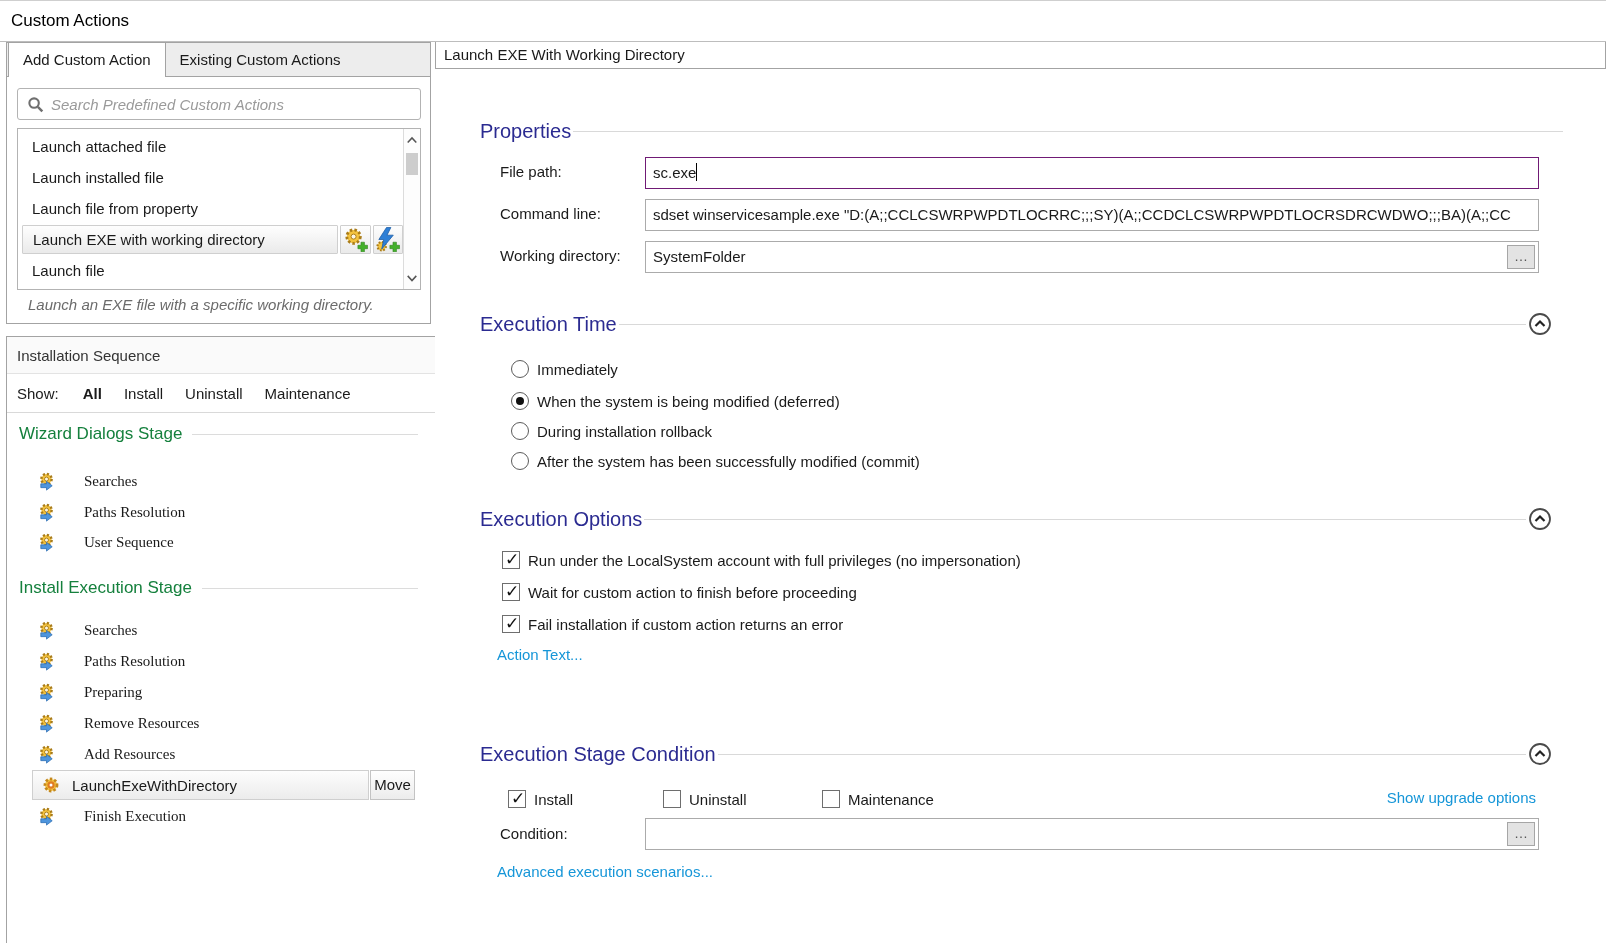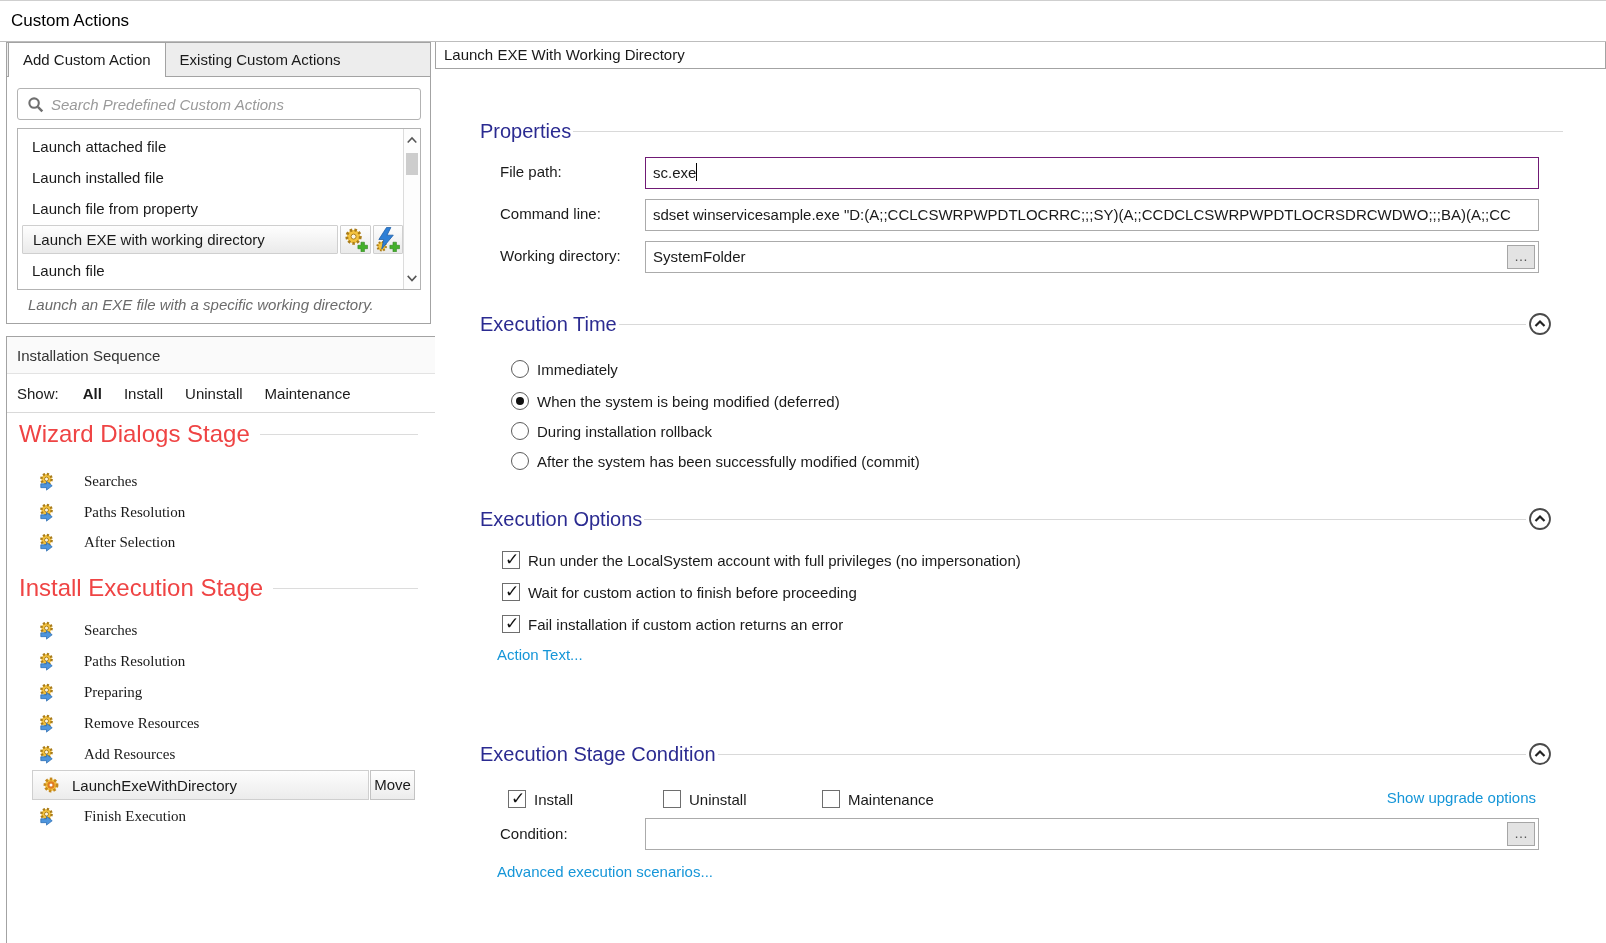--- a/index.html
+++ b/index.html
@@ -31,21 +31,21 @@
   .sb-arrow { position:absolute; left:2px; width:12px; height:10px; }
   .pa-desc { margin:6px 0 0 21px; font-style:italic; color:#6b6b6b; font-size:15px; }
 
   
   .panel-b { position:absolute; left:6px; top:335px; width:435px; height:608px; border:1px solid #a3a3a3; border-bottom:none; background:#fff; }
   .pb-header { height:37px; line-height:37px; padding-left:10px; background:#fafafa; border-bottom:1px solid #e3e3e3; color:#333; }
   .show-row { height:39px; display:flex; align-items:center; padding-left:10px; border-bottom:1px solid #d9d9d9; }
   .show-row .f { margin-left:22px; }
   .show-row .f.active { font-weight:bold; margin-left:24px; }
   .stage-head { position:absolute; left:12px; right:22px; display:flex; align-items:center; gap:10px; height:26px; }
-  .stage-head .t { font-size:24px; color:#ef4444; white-space:nowrap;text-align:right; }
+  .stage-head .t { font-size:17px; color:#15803d; white-space:nowrap;text-align:right; }
   .stage-head .line { flex:1; height:1px; background:#dcdcdc; }
   .seq-item { position:absolute; left:30px; height:28px; display:flex; align-items:center; gap:28px; font-size:15px;font-family:Liberation Serif, serif; }
   .seq-sel { position:absolute; left:25px; height:30px; display:flex; }
   .seq-sel .box { width:337px; height:30px; display:flex; align-items:center; gap:11px; padding-left:8px; background:linear-gradient(#fdfdfd,#ececec); border:1px solid #cfcfcf; }
   .move-btn { width:45px; height:30px; margin-left:1px; text-align:center; line-height:28px; background:linear-gradient(#fefefe,#ececec); border:1px solid #c3c3c3; }
 
   
   .panel-c { position:absolute; left:435px; top:41px; width:1171px; height:902px; background:#fff; }
   .pc-header { position:absolute; left:0; top:0; right:0; height:27px; border:1px solid #a3a3a3; border-top:none; line-height:25px; padding-left:8px; background:#fff; }
   .sec-head { position:absolute; display:flex; align-items:center; gap:2px; height:26px; }
@@ -177,21 +177,21 @@
           <use href="#g-gear"></use>
           <use href="#g-arrow"></use>
         </svg>
       <span>Paths Resolution</span>
     </div>
     <div class="seq-item" style="top:191px">
       <svg width="19" height="20" viewBox="0 0 20 20">
           <use href="#g-gear"></use>
           <use href="#g-arrow"></use>
         </svg>
-      <span>After Selection</span>
+      <span>User Sequence</span>
     </div>
 
     <div class="stage-head" style="top:238px">
       <span class="t">Install Execution Stage</span>
         <span class="line"></span>
     </div>
     <div class="seq-item" style="top:279px">
       <svg width="19" height="20" viewBox="0 0 20 20">
           <use href="#g-gear"></use>
           <use href="#g-arrow"></use>

